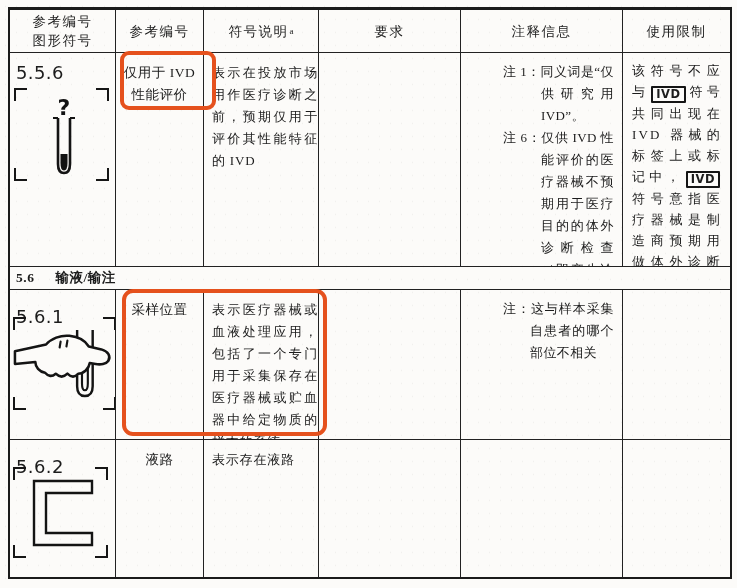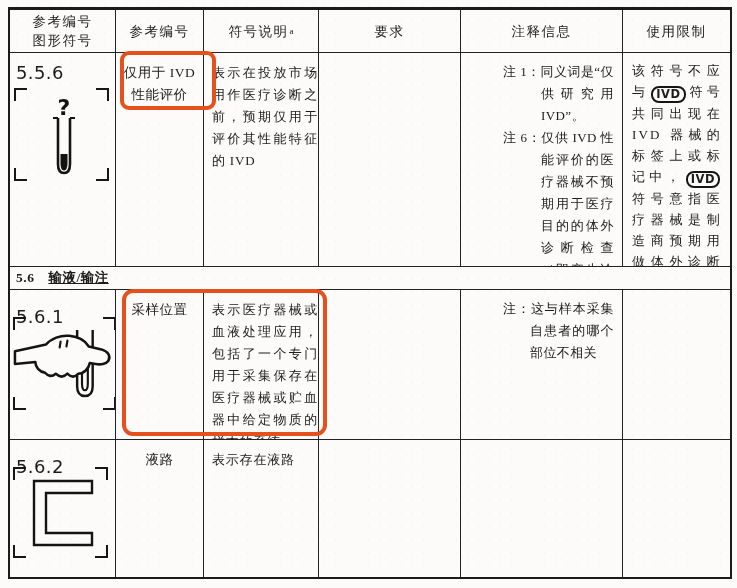--- a/index.html
+++ b/index.html
@@ -53,27 +53,27 @@
   .corner.bl{left:0;bottom:0;border-left:2px solid #161616;border-bottom:2px solid #161616;}
   .corner.br{right:0;bottom:0;border-right:2px solid #161616;border-bottom:2px solid #161616;}
   .sym-field svg{position:absolute;left:0;top:0;}
 
   .title-cell{padding:9px 6px 0 6px;text-align:center;font-size:13.5px;line-height:22px;letter-spacing:0.5px;}
   .desc-cell{padding:9px 0 0 8px;font-size:13px;line-height:22px;letter-spacing:0.8px;text-align:justify;text-justify:inter-character;}
   .notes-cell{padding:8px 8px 0 10px;font-size:13px;line-height:22px;letter-spacing:0.4px;}
   .note{padding-left:38px;text-indent:-38px;text-align:justify;text-justify:inter-character;margin-left:32px;}
   .note-short{padding-left:27px;text-indent:-27px;}
   .restrict-cell{padding:7px 8px 0 9px;font-size:13px;line-height:21px;letter-spacing:2.2px;text-align:justify;text-justify:inter-character;}
-  .ivd-box{display:inline-block;border:2px solid #151515;border-radius:8px;
+  .ivd-box{display:inline-block;border:2px solid #151515;border-radius:1px;
            font-family:"DejaVu Sans","Liberation Sans",sans-serif;font-weight:bold;
            font-size:11.5px;letter-spacing:0.5px;line-height:13px;padding:0 3px;
            vertical-align:-2px;margin:0 2px;text-indent:0;}
   .section-cell{display:flex;align-items:center;font-weight:bold;font-size:13.5px;
                 letter-spacing:0.5px;padding-left:6px;width:720px;}
-  .section-cell .sec-label{margin-left:14px;text-decoration:underline;}
+  .section-cell .sec-label{margin-left:21px;}
 
   .hl{position:absolute;border:4px solid #e5511d;pointer-events:none;}
   .hl1{left:120px;top:51px;width:88px;height:51px;border-radius:9px;}
   .hl2{left:122px;top:289px;width:197px;height:139px;border-radius:11px;}
 </style>
 </head>
 <body>
 
 <div class="sheet">
   <div class="tbl">

